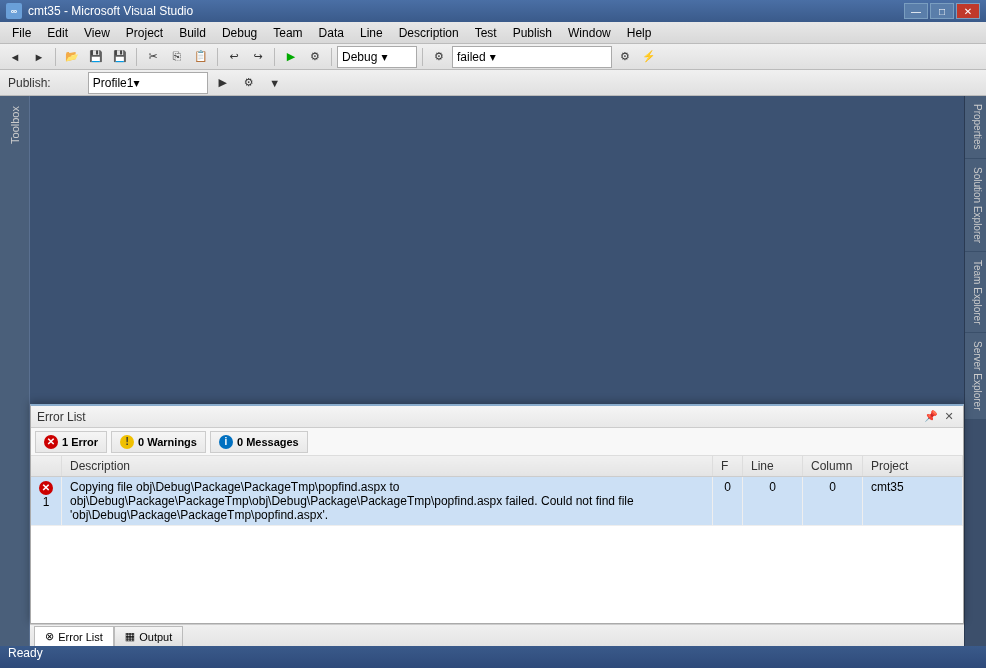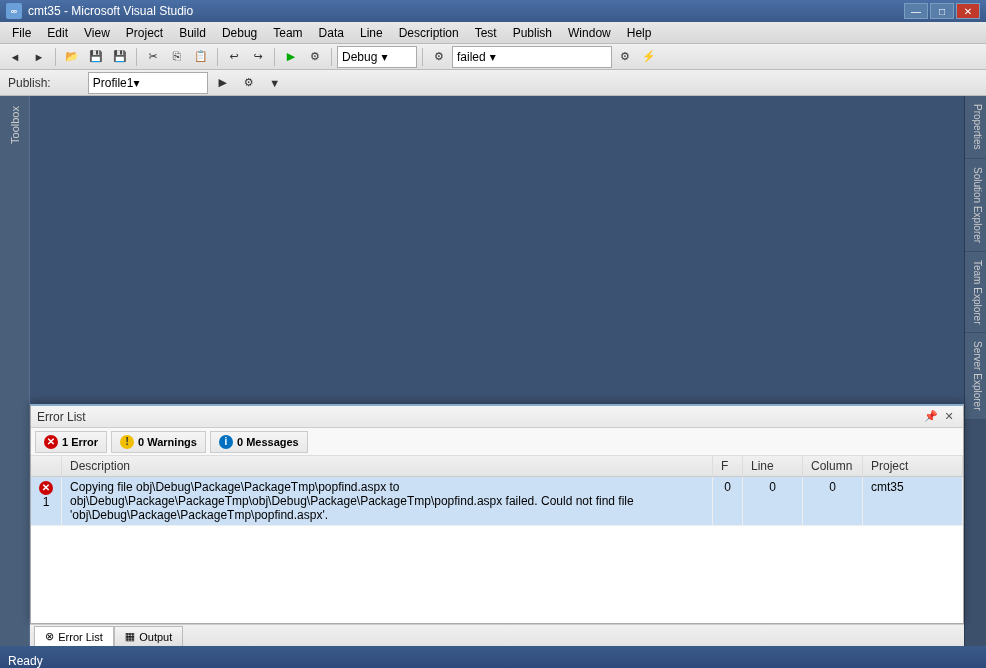--- a/index.html
+++ b/index.html
@@ -232,21 +232,21 @@
       align-items: center;
       gap: 4px;
     }
     .bottom-tab.active { background: white; }
 
     
     #status-bar {
       height: 22px;
       background: linear-gradient(to bottom, #3a5a8a, #2e4a7a);
       display: flex;
-      align-items: flex-end;
+      align-items: flex-start;
       padding: 0 8px;
       color: white;
       font-size: 12px;
       position: absolute;
       bottom: 0;
       left: 0;
       right: 0;
     }
 
     .icon-error { display: inline-block; width: 14px; height: 14px; background: #cc0000; border-radius: 50%; color: white; font-size: 10px; text-align: center; line-height: 14px; font-weight: bold; }

